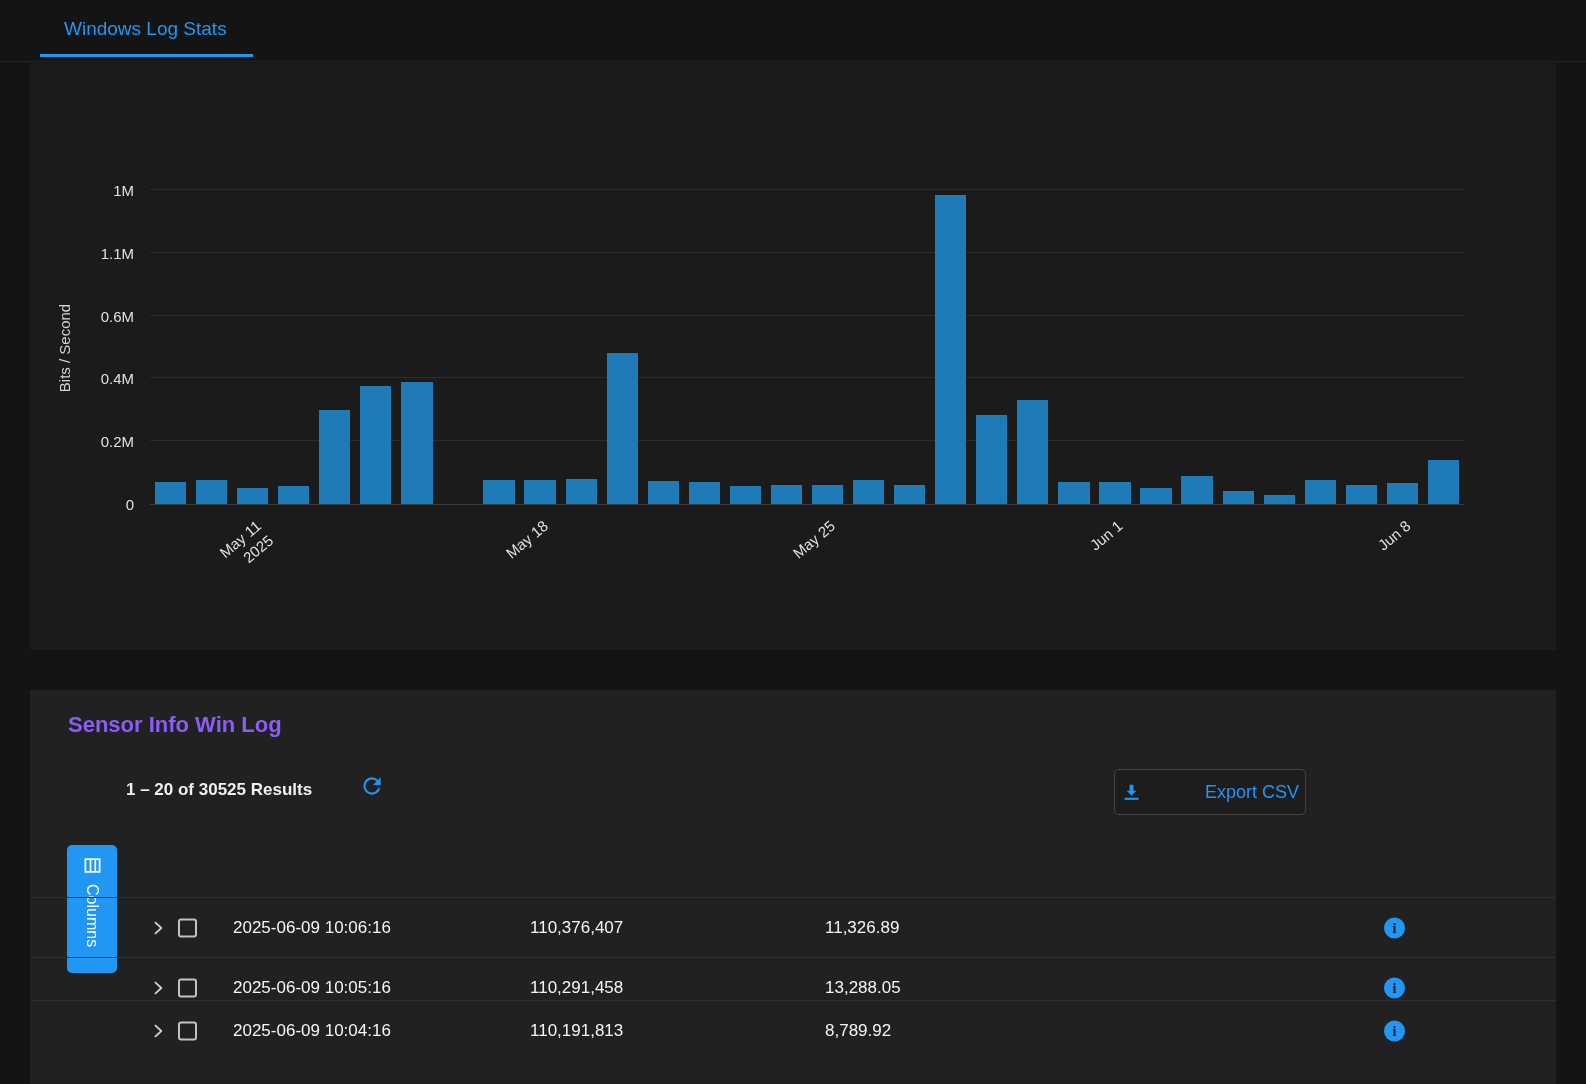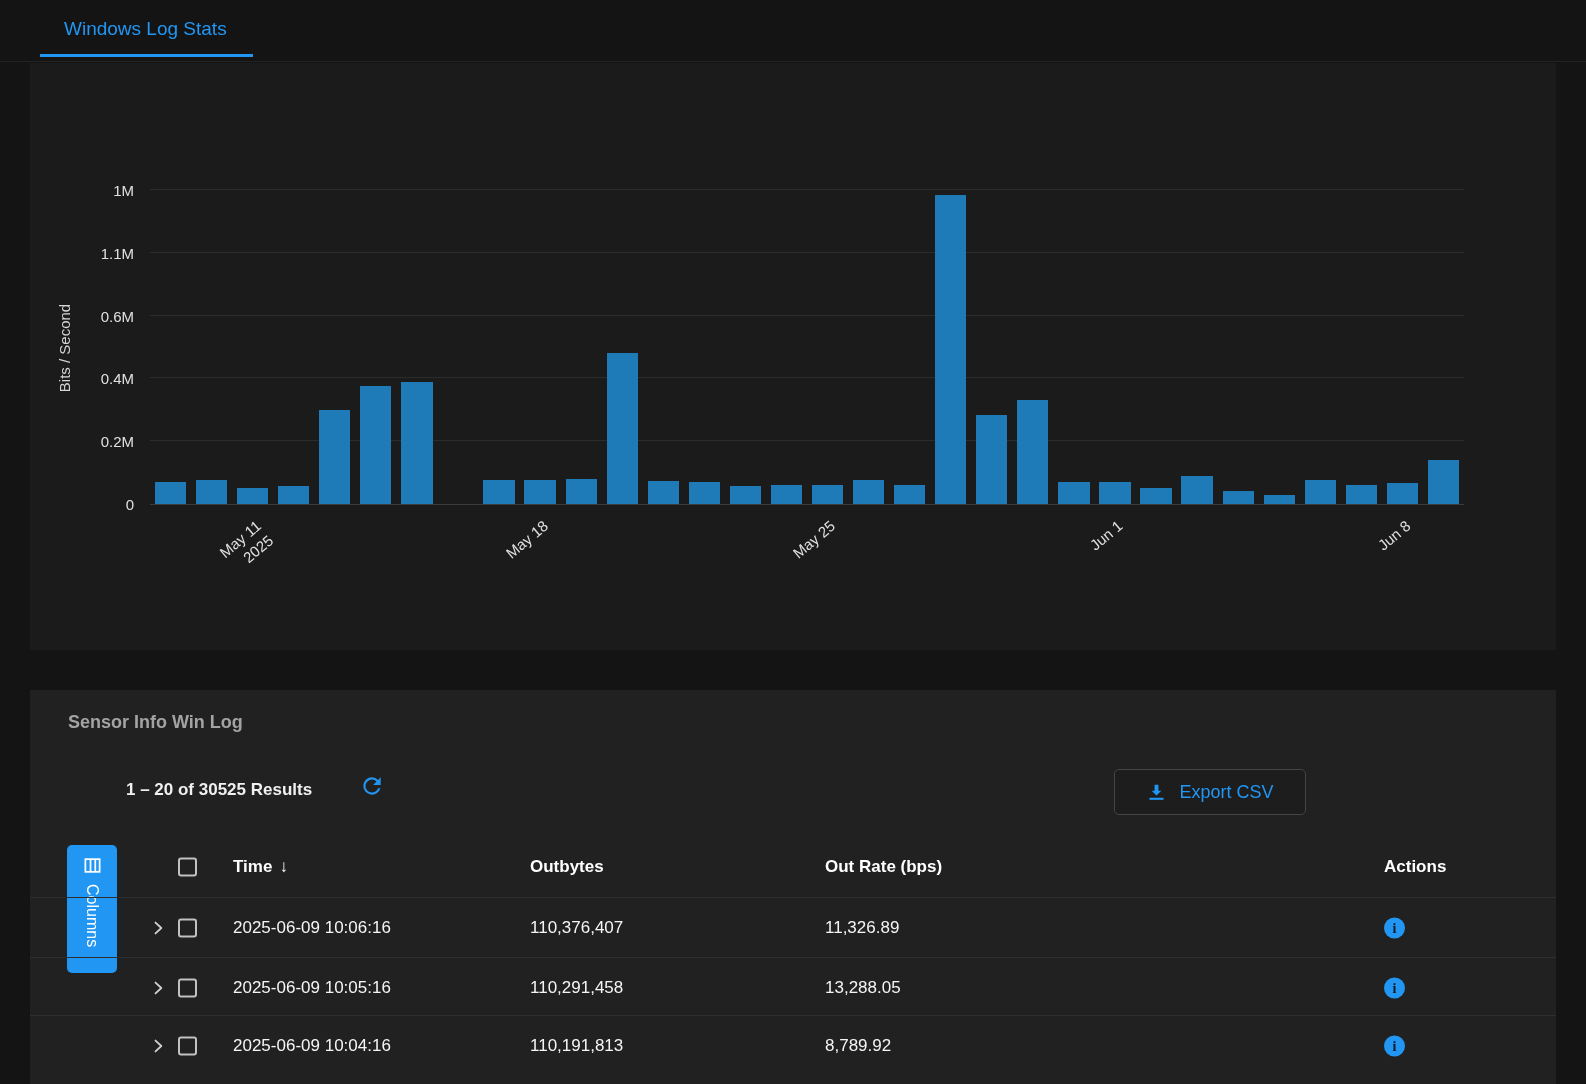--- a/index.html
+++ b/index.html
@@ -60,21 +60,21 @@
   }
   .xtick-inner span { display: block; line-height: 1.25; }
 
   
   .table-panel {
     position: absolute; left: 30px; right: 30px; top: 690px; height: 394px;
     background: #212121;
   }
   .section-title {
     position: absolute; left: 38px; top: 22px;
-    font-size: 18px; font-weight: 700; color: #a3a3a3;
+    font-size: 22px; font-weight: 700; color: #8b5cf6;
   }
   .results-line {
     position: absolute; left: 96px; top: 90px;
     font-size: 17px; font-weight: 700; color: #f0f0f0;
   }
   .refresh-btn {
     position: absolute; left: 328px; top: 83px;
     width: 28px; height: 28px; cursor: pointer; border: 0; background: transparent; padding: 0;
   }
   .search-box {
@@ -87,42 +87,42 @@
     color: #e8e8e8; font-size: 17px; font-family: inherit;
     padding: 0 44px 0 16px;
   }
   .search-box input::placeholder { color: #9a9a9a; }
   .search-icon { position: absolute; right: 12px; top: 9px; }
 
   .action-btn {
     position: absolute; top: 79px; height: 46px;
     background: #1d1d1d; border: 1px solid #454545; border-radius: 5px;
     color: #2196f3; font-size: 18px; font-family: inherit;
-    display: flex; align-items: center; justify-content: center; gap: 12px;
+    display: flex; align-items: center; justify-content: space-between; gap: 12px;
     cursor: pointer;
   }
   .btn-export { right: 250px; width: 192px; }
   .btn-select-view { right: 18px; width: 213px; }
 
   .columns-btn {
     position: absolute; left: 37px; top: 155px; width: 50px; height: 128px;
     background: #2196f3; border: 0; border-radius: 5px; cursor: pointer;
     display: flex; flex-direction: column; align-items: center;
     padding-top: 11px; gap: 9px;
   }
   .columns-label {
     writing-mode: vertical-rl; text-orientation: mixed;
     color: #ffffff; font-size: 16px; font-family: inherit;
   }
 
   
   .trow { position: absolute; left: 0; right: 0; height: 60px; }
   .trow.data { border-top: 1px solid #2e2e2e; }
   .thead { top: 147px; font-weight: 700; }
-  .r0 { top: 207px; } .r1 { top: 267px; } .r2 { top: 325px; }
+  .r0 { top: 207px; } .r1 { top: 267px; } .r2 { top: 310px; }
   .cell {
     position: absolute; top: 50%; transform: translateY(-50%);
     font-size: 17px; color: #f5f5f5; white-space: nowrap;
   }
   .c-chevron { left: 118px; }
   .c-check  { left: 148px; }
   .c-time   { left: 203px; }
   .c-out    { left: 500px; }
   .c-rate   { left: 795px; }
   .c-act    { left: 1354px; }
@@ -255,31 +255,20 @@
     <span style="line-height:0;">
       <svg width="19" height="19" viewBox="0 0 24 24">
         <rect x="3" y="4" width="18" height="16" fill="none" stroke="#ffffff" stroke-width="2.2"></rect>
         <line x1="9.5" y1="4" x2="9.5" y2="20" stroke="#ffffff" stroke-width="2.2"></line>
         <line x1="15.5" y1="4" x2="15.5" y2="20" stroke="#ffffff" stroke-width="2.2"></line>
       </svg>
     </span>
     <span class="columns-label">Columns</span>
   </button>
 
-  <div class="trow thead">
-    <div class="cell c-check">
-      <div class="checkbox"></div>
-    </div>
-    <div class="cell c-time">
-      <span>Time</span><span class="sort-arrow">↓</span>
-    </div>
-    <div class="cell c-out">Outbytes</div>
-    <div class="cell c-rate">Out Rate (bps)</div>
-    <div class="cell c-act">Actions</div>
-  </div>
 
   <div class="trow data r0">
     <div class="cell c-chevron chevron">
       <svg width="20" height="20" viewBox="0 0 24 24">
           <path d="M9 5.5l7 6.5-7 6.5" fill="none" stroke="#d0d0d0" stroke-width="2.2" stroke-linecap="round" stroke-linejoin="round"></path>
         </svg>
     </div>
     <div class="cell c-check">
         <div class="checkbox"></div>
       </div>

